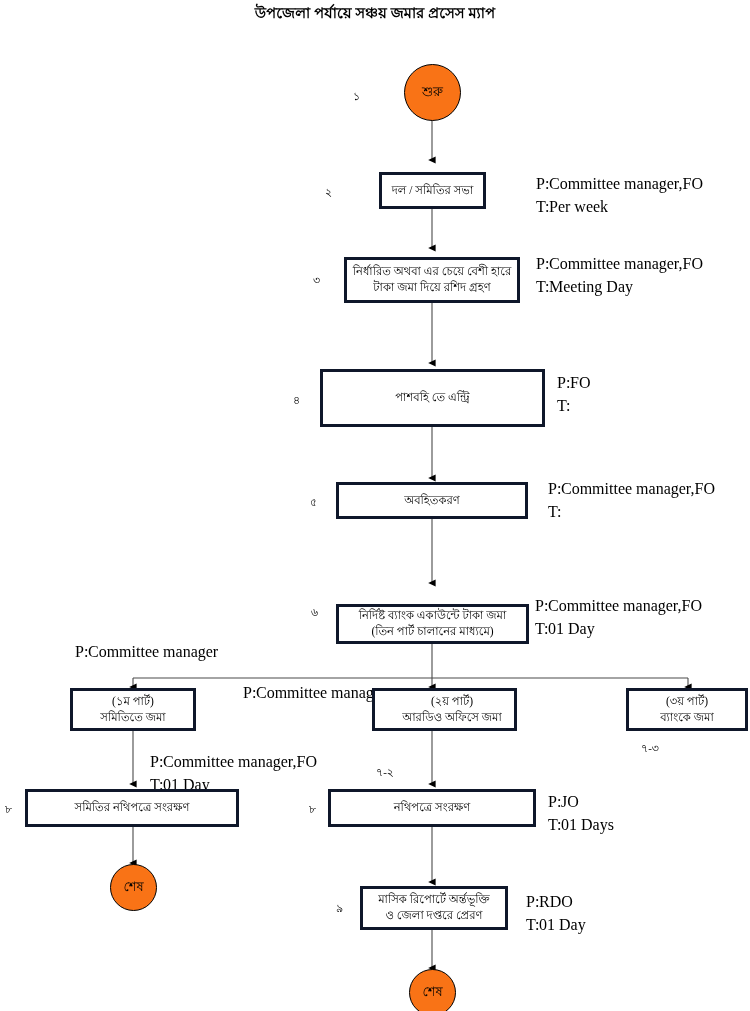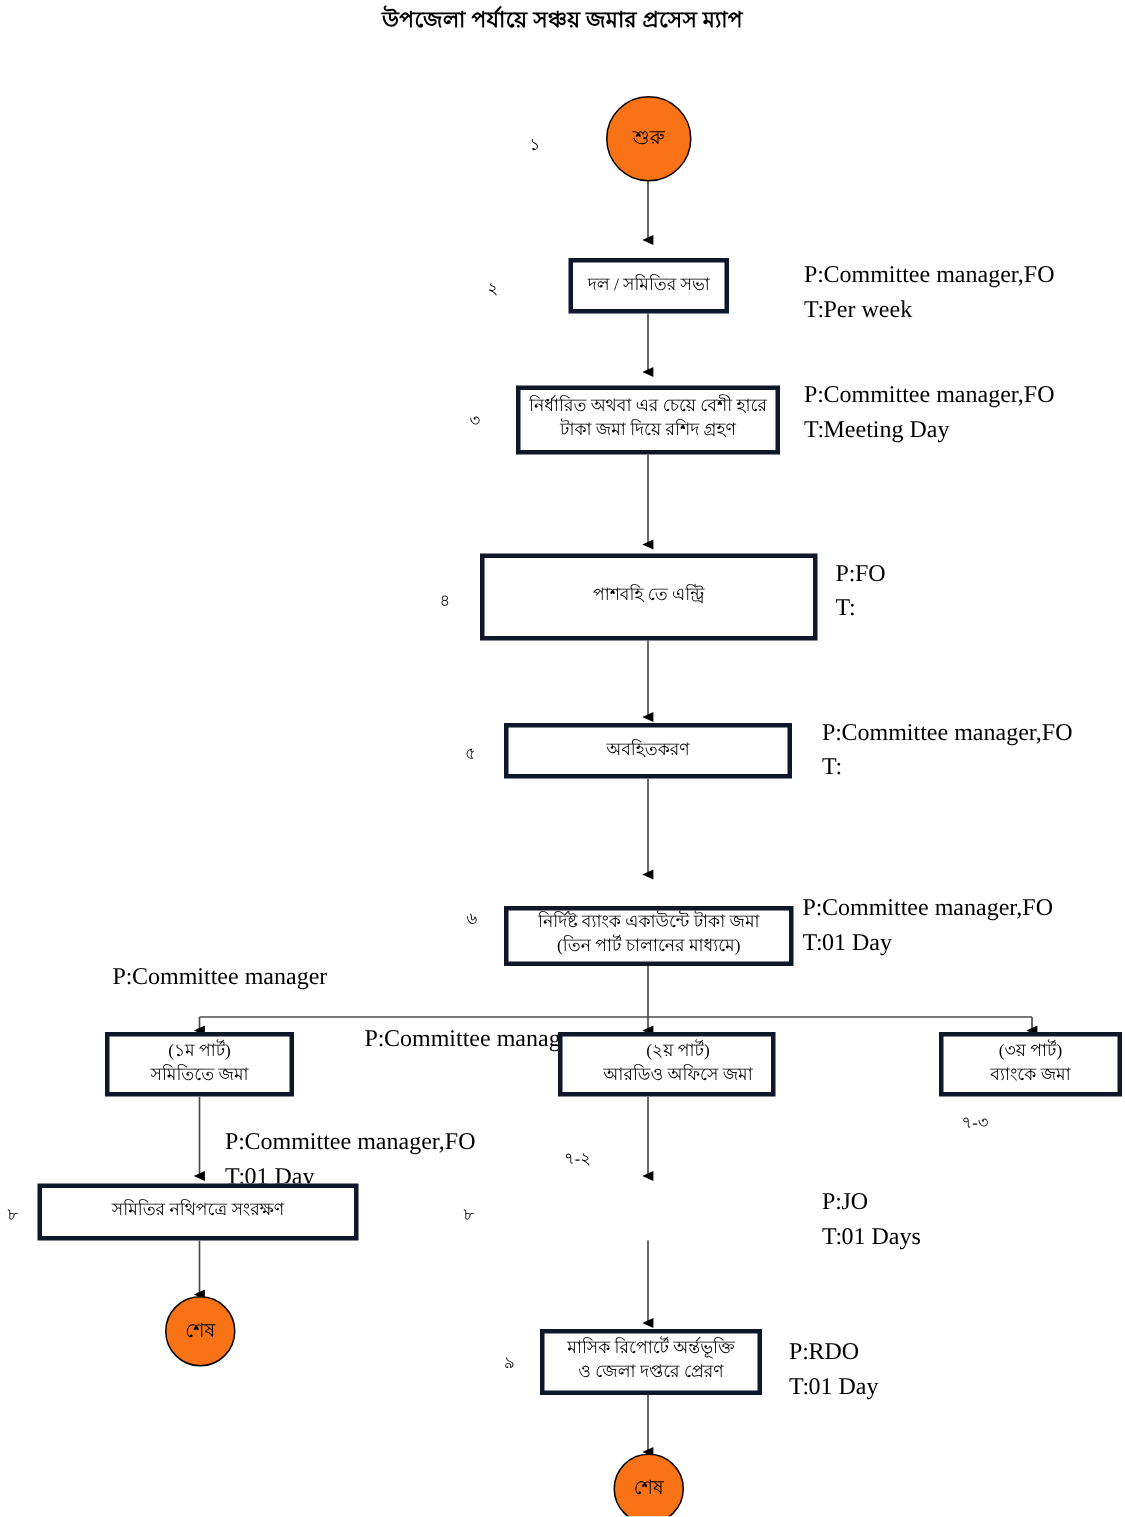--- a/index.html
+++ b/index.html
@@ -204,20 +204,23 @@
   <div class="pt" style="left:150px; top:750px;">
     <span class="row"><span class="k">P:</span><span>Committee manager,FO</span></span>
     <span class="row"><span class="k">T:</span><span>01 Day</span></span>
   </div>
 
   <div class="node" style="left:25px; top:789px; width:214px; height:38px;">
     <span class="ln">সমিতির নথিপত্রে সংরক্ষণ</span>
   </div>
   <div class="stepnum" style="left:5px; top:801px;">৮</div>
 
+  <div class="node" style="left:328px; top:789px; width:208px; height:38px;">
+    <span class="ln">নথিপত্রে সংরক্ষণ</span>
+  </div>
   <div class="stepnum" style="left:309px; top:801px;">৮</div>
   <div class="pt" style="left:548px; top:790px;">
     <span class="row"><span class="k">P:</span><span>JO</span></span>
     <span class="row"><span class="k">T:</span><span>01 Days</span></span>
   </div>
 
   <div class="terminator" style="left:110px; top:864px; width:47px; height:47px;">
     <span>শেষ</span>
   </div>
 

